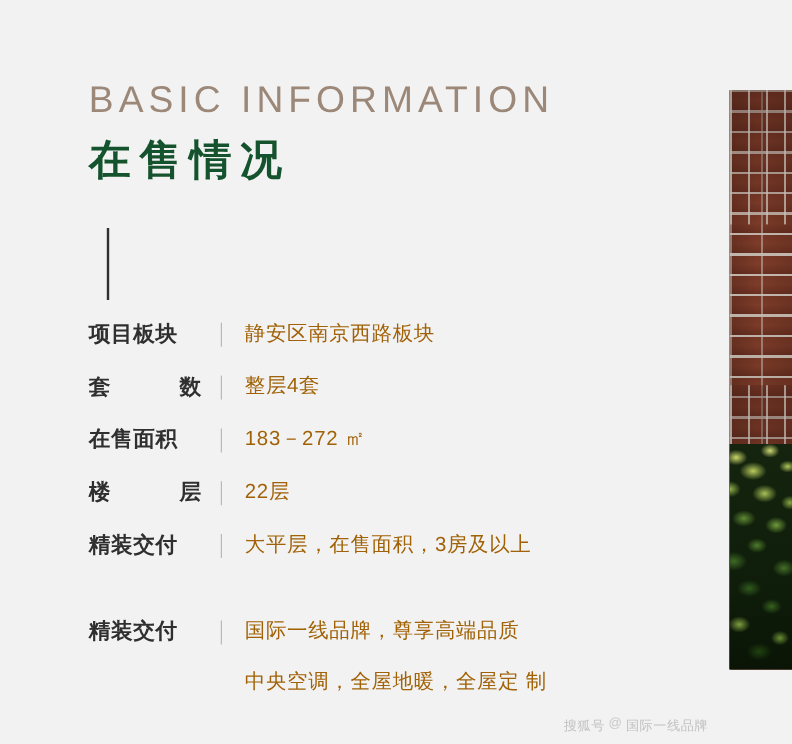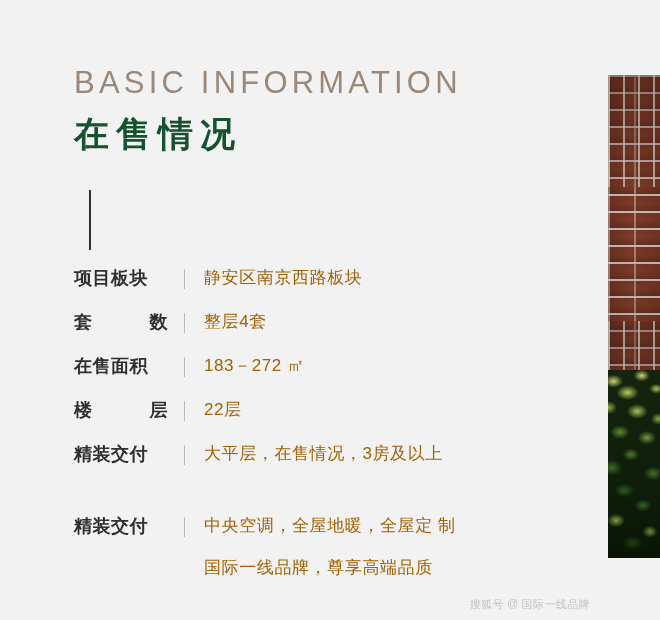--- a/index.html
+++ b/index.html
@@ -286,30 +286,30 @@
       <div class="sep"></div>
       <div class="info-value">
         <span class="vline">22层</span>
       </div>
     </div>
 
     <div class="info-row">
       <div class="info-label">精装交付</div>
       <div class="sep"></div>
       <div class="info-value">
-        <span class="vline">大平层，在售情况，3房及以上</span>
+        <span class="vline">大平层，在售面积，3房及以上</span>
       </div>
     </div>
 
     <div class="info-row">
       <div class="info-label">精装交付</div>
       <div class="sep"></div>
       <div class="info-value">
+        <span class="vline">国际一线品牌，尊享高端品质</span>
         <span class="vline">中央空调，全屋地暖，全屋定 制</span>
-        <span class="vline">国际一线品牌，尊享高端品质</span>
       </div>
     </div>
 
   </div>
 
   <div class="photo-strip">
     <div class="brick"></div>
     <div class="brick-offset"></div>
     <div class="pier pier-top"></div>
     <div class="pier pier-mid"></div>

